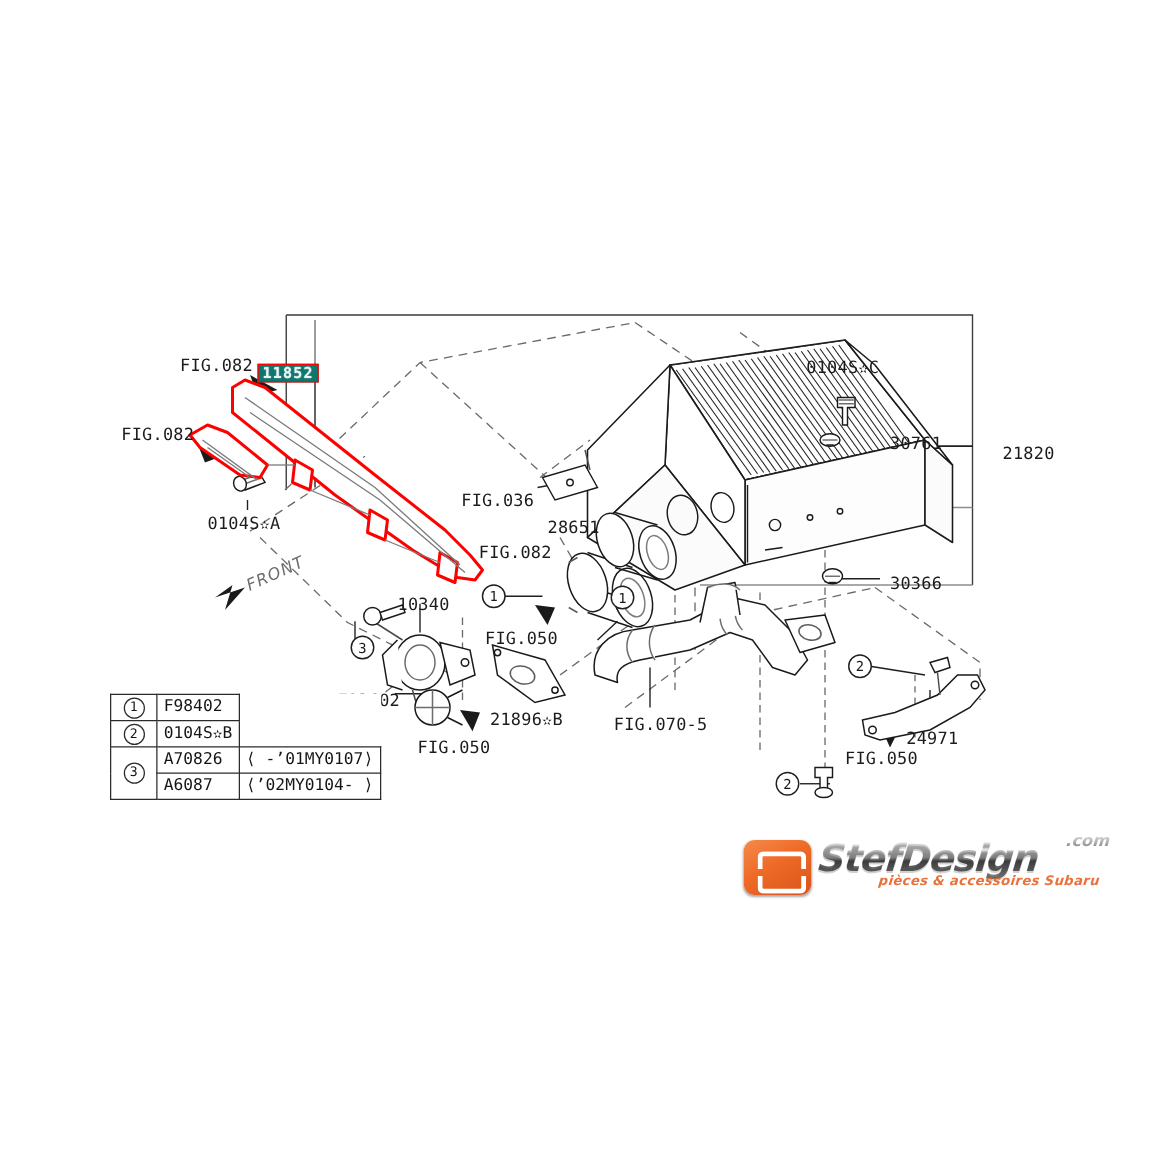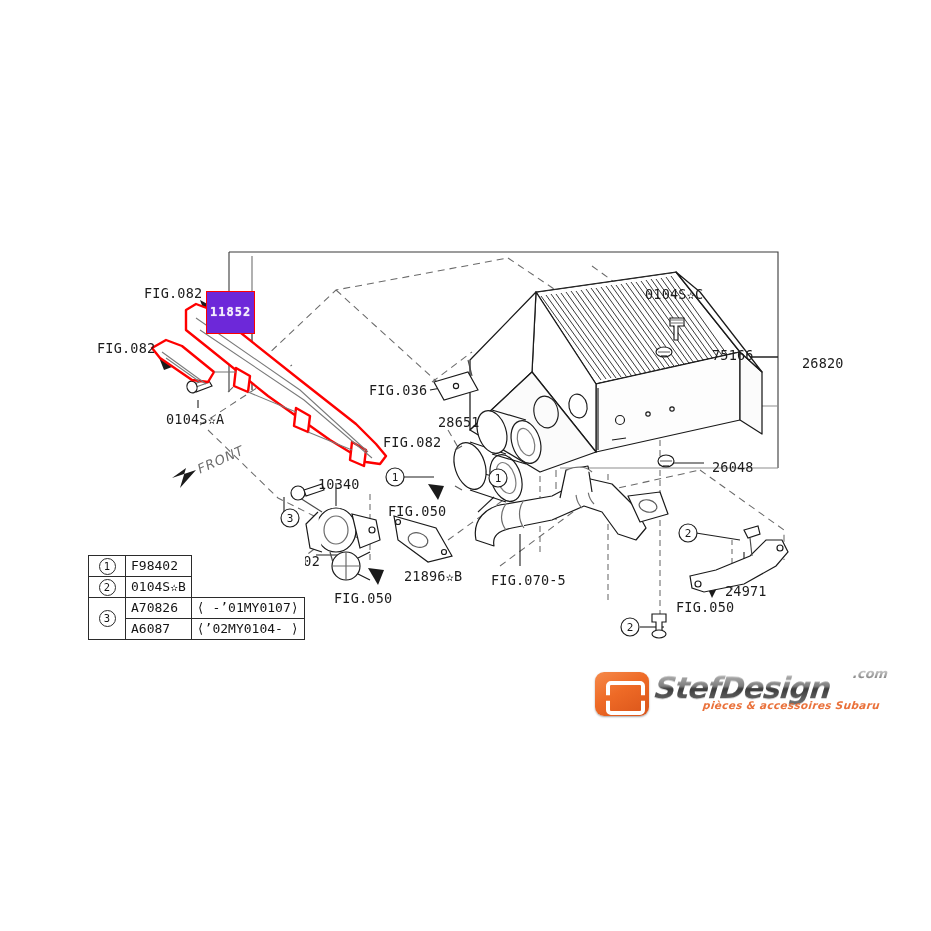--- a/index.html
+++ b/index.html
@@ -3,23 +3,23 @@
 <meta charset="utf-8">
 <style>
   html,body{margin:0;padding:0;background:#ffffff;}
   body{width:931px;height:931px;position:relative;overflow:hidden;
        font-family:"DejaVu Sans Mono","Liberation Mono",monospace;
        color:#1a1a1a;-webkit-font-smoothing:none;}
   #stage{position:absolute;left:0;top:0;width:931px;height:931px;}
   svg.layer{position:absolute;left:0;top:0;width:931px;height:931px;overflow:visible;}
   .lbl{position:absolute;white-space:nowrap;font-size:13.5px;letter-spacing:.2px;
        color:#1c1c1c;line-height:1;}
-  .hl-box{position:absolute;background:#6d28d9;color:#fe0000;
+  .hl-box{position:absolute;background:#0f766e;color:#fe0000;
           font-size:12px;font-weight:bold;letter-spacing:1px;
-          padding:14px 3px;line-height:13px;border:1px solid #fe0000;
+          padding:0 3px;line-height:13px;border:1px solid #fe0000;
           text-shadow:0 0 1px rgba(255,255,255,.85);}
   .hl-box span{color:#ffffff;opacity:.92;}
   .front-wrap{position:absolute;transform:rotate(-24deg);font-size:13px;color:#6c6c6c;
               letter-spacing:1px;font-family:"DejaVu Sans","Liberation Sans",sans-serif;
               font-style:italic;}
   table.legend{position:absolute;border-collapse:collapse;font-size:13px;
                color:#151515;background:#fff;}
   table.legend td{border:1px solid #2b2b2b;padding:1px 5px;height:18px;
                   white-space:nowrap;line-height:16px;}
   td.idx{text-align:center;width:26px;padding:0;}
@@ -309,33 +309,33 @@
       <path d="M214,372 L236,372"></path>
       <path d="M248,392 L296,412"></path>
       <path d="M308,432 L352,450"></path>
     </g>
   </svg>
 
   <div>
     <div class="lbl" style="left:144px;top:287px">FIG.082</div>
     <div class="lbl" style="left:97px;top:342px">FIG.082</div>
     <div class="lbl" style="left:166px;top:413px">0104S✫A</div>
-    <div class="lbl" style="left:369px;top:384px">FIG.036</div>
+    <div class="lbl" style="left:369px;top:395px">FIG.036</div>
     <div class="lbl" style="left:383px;top:436px">FIG.082</div>
     <div class="lbl" style="left:438px;top:416px">28651</div>
     <div class="lbl" style="left:318px;top:478px">10340</div>
     <div class="lbl" style="left:388px;top:505px">FIG.050</div>
     <div class="lbl" style="left:270px;top:555px">F93602</div>
     <div class="lbl" style="left:334px;top:592px">FIG.050</div>
-    <div class="lbl" style="left:404px;top:570px">21896✫B</div>
+    <div class="lbl" style="left:392px;top:570px">21896✫B</div>
     <div class="lbl" style="left:491px;top:574px">FIG.070-5</div>
     <div class="lbl" style="left:645px;top:288px">0104S✫C</div>
-    <div class="lbl" style="left:712px;top:349px">75166</div>
-    <div class="lbl" style="left:802px;top:357px">26820</div>
-    <div class="lbl" style="left:712px;top:461px">26048</div>
+    <div class="lbl" style="left:712px;top:349px">30761</div>
+    <div class="lbl" style="left:802px;top:357px">21820</div>
+    <div class="lbl" style="left:712px;top:461px">30366</div>
     <div class="lbl" style="left:676px;top:601px">FIG.050</div>
     <div class="lbl" style="left:725px;top:585px">24971</div>
   </div>
 
   <svg class="layer" viewBox="0 0 931 931">
     <g fill="#ffffff" stroke="#1f1f1f" stroke-width="1.15">
       <circle cx="395" cy="477" r="9"></circle>
       <circle cx="498" cy="478" r="9"></circle>
       <circle cx="290" cy="518" r="9"></circle>
       <circle cx="688" cy="533" r="9"></circle>

